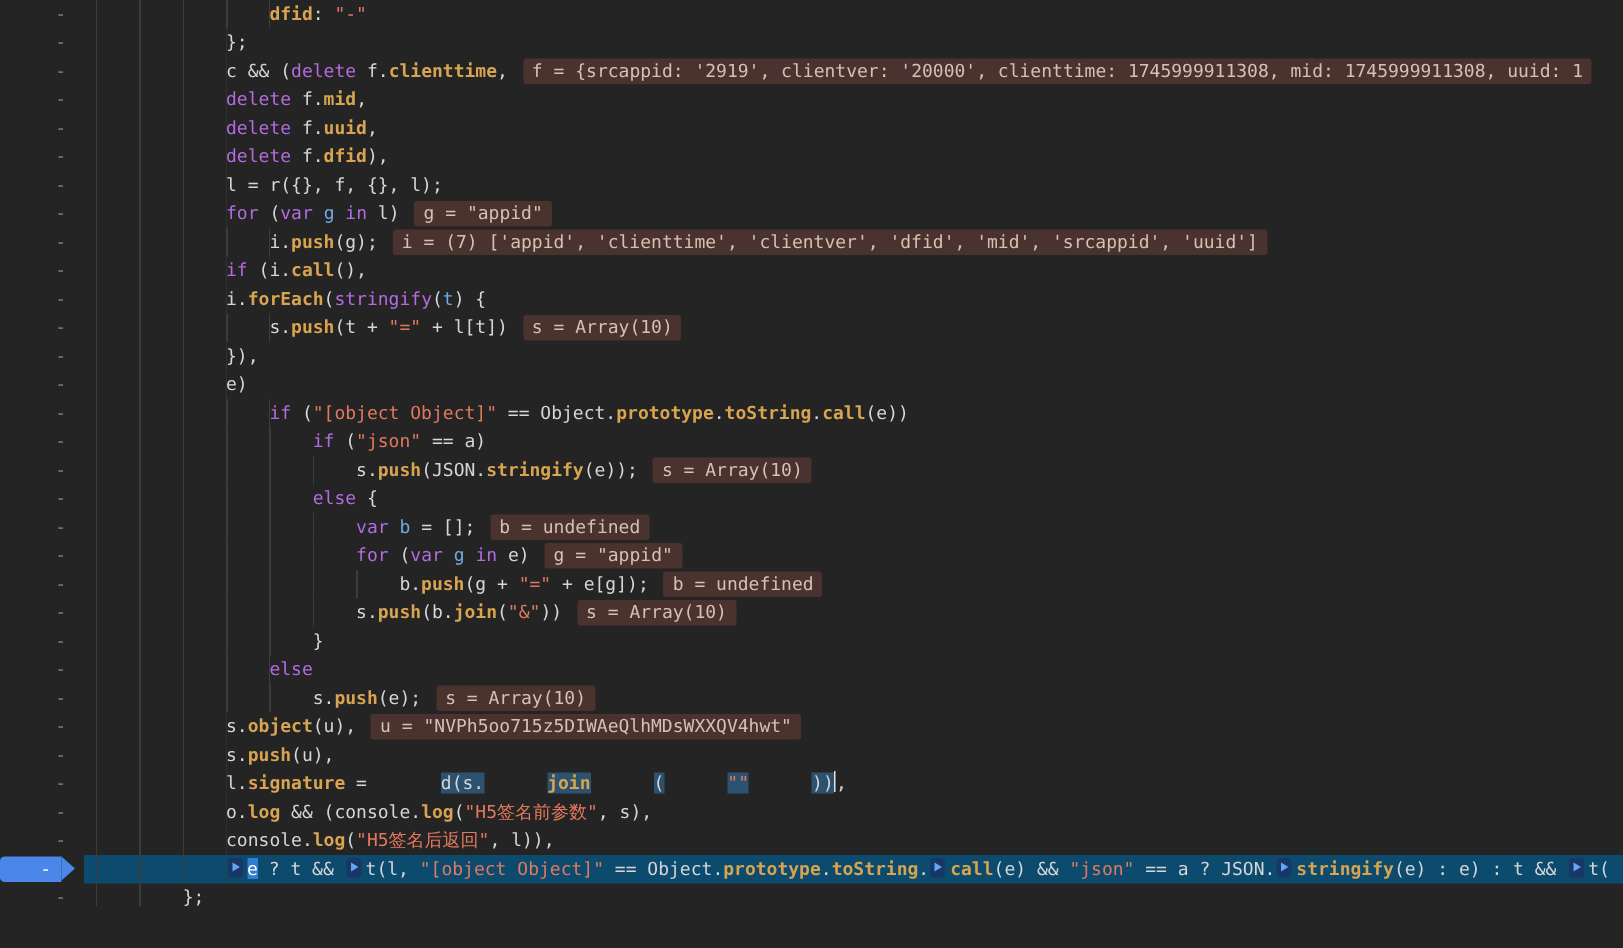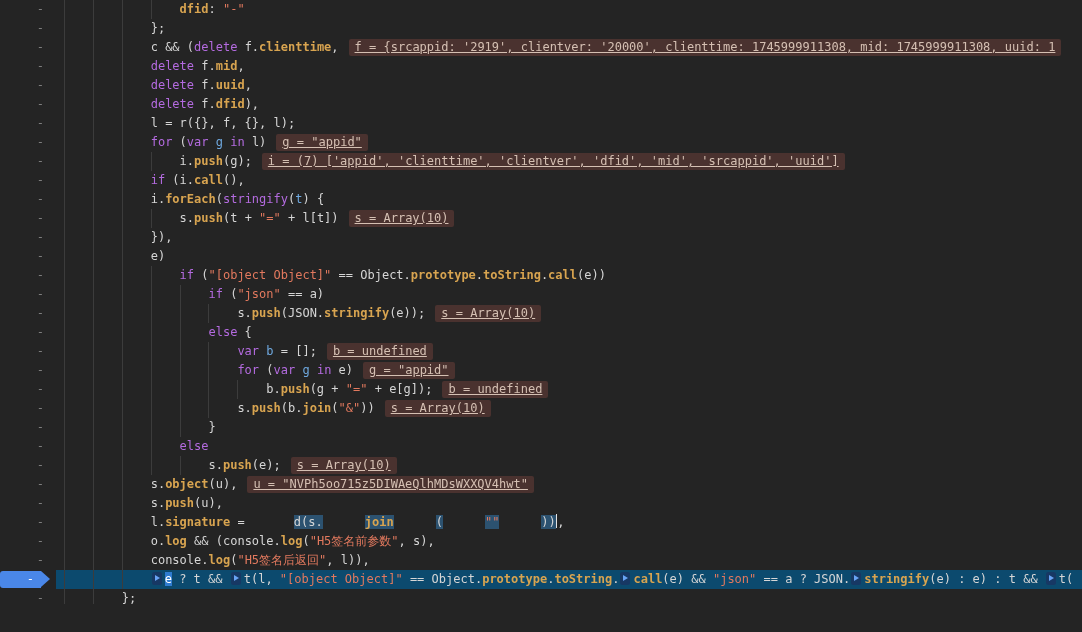--- a/index.html
+++ b/index.html
@@ -51,21 +51,21 @@
   .tok-d{color:#d6d6d6;}
   .tok-k{color:#b46be0;}
   .tok-p{color:#d8a450;font-weight:bold;}
   .tok-s{color:#e2795e;}
   .tok-v{color:#6fa9e0;}
   .tok-x{background:#2f7cd0;color:#ffffff;}
   .tok-sel{background:#2c5270;margin-left:42px;}
   .hint{
     display:inline-block;margin-left:10px;padding:0 6px;
     background:#4a322f;color:#d5c0b3;border-radius:2px;
-    height:17px;line-height:17px;vertical-align:top;margin-top:1px;text-decoration:underline;
+    height:17px;line-height:17px;vertical-align:top;margin-top:1px;
   }
   .caret{
     display:inline-block;width:1.5px;height:14px;background:#e3e3e3;
     vertical-align:-2px;
   }
   .bp{
     display:inline-block;width:10px;height:13px;border-radius:2.5px;
     background:#173864;position:relative;vertical-align:-2px;
     margin:0 3px 0 1px;cursor:pointer;
   }

